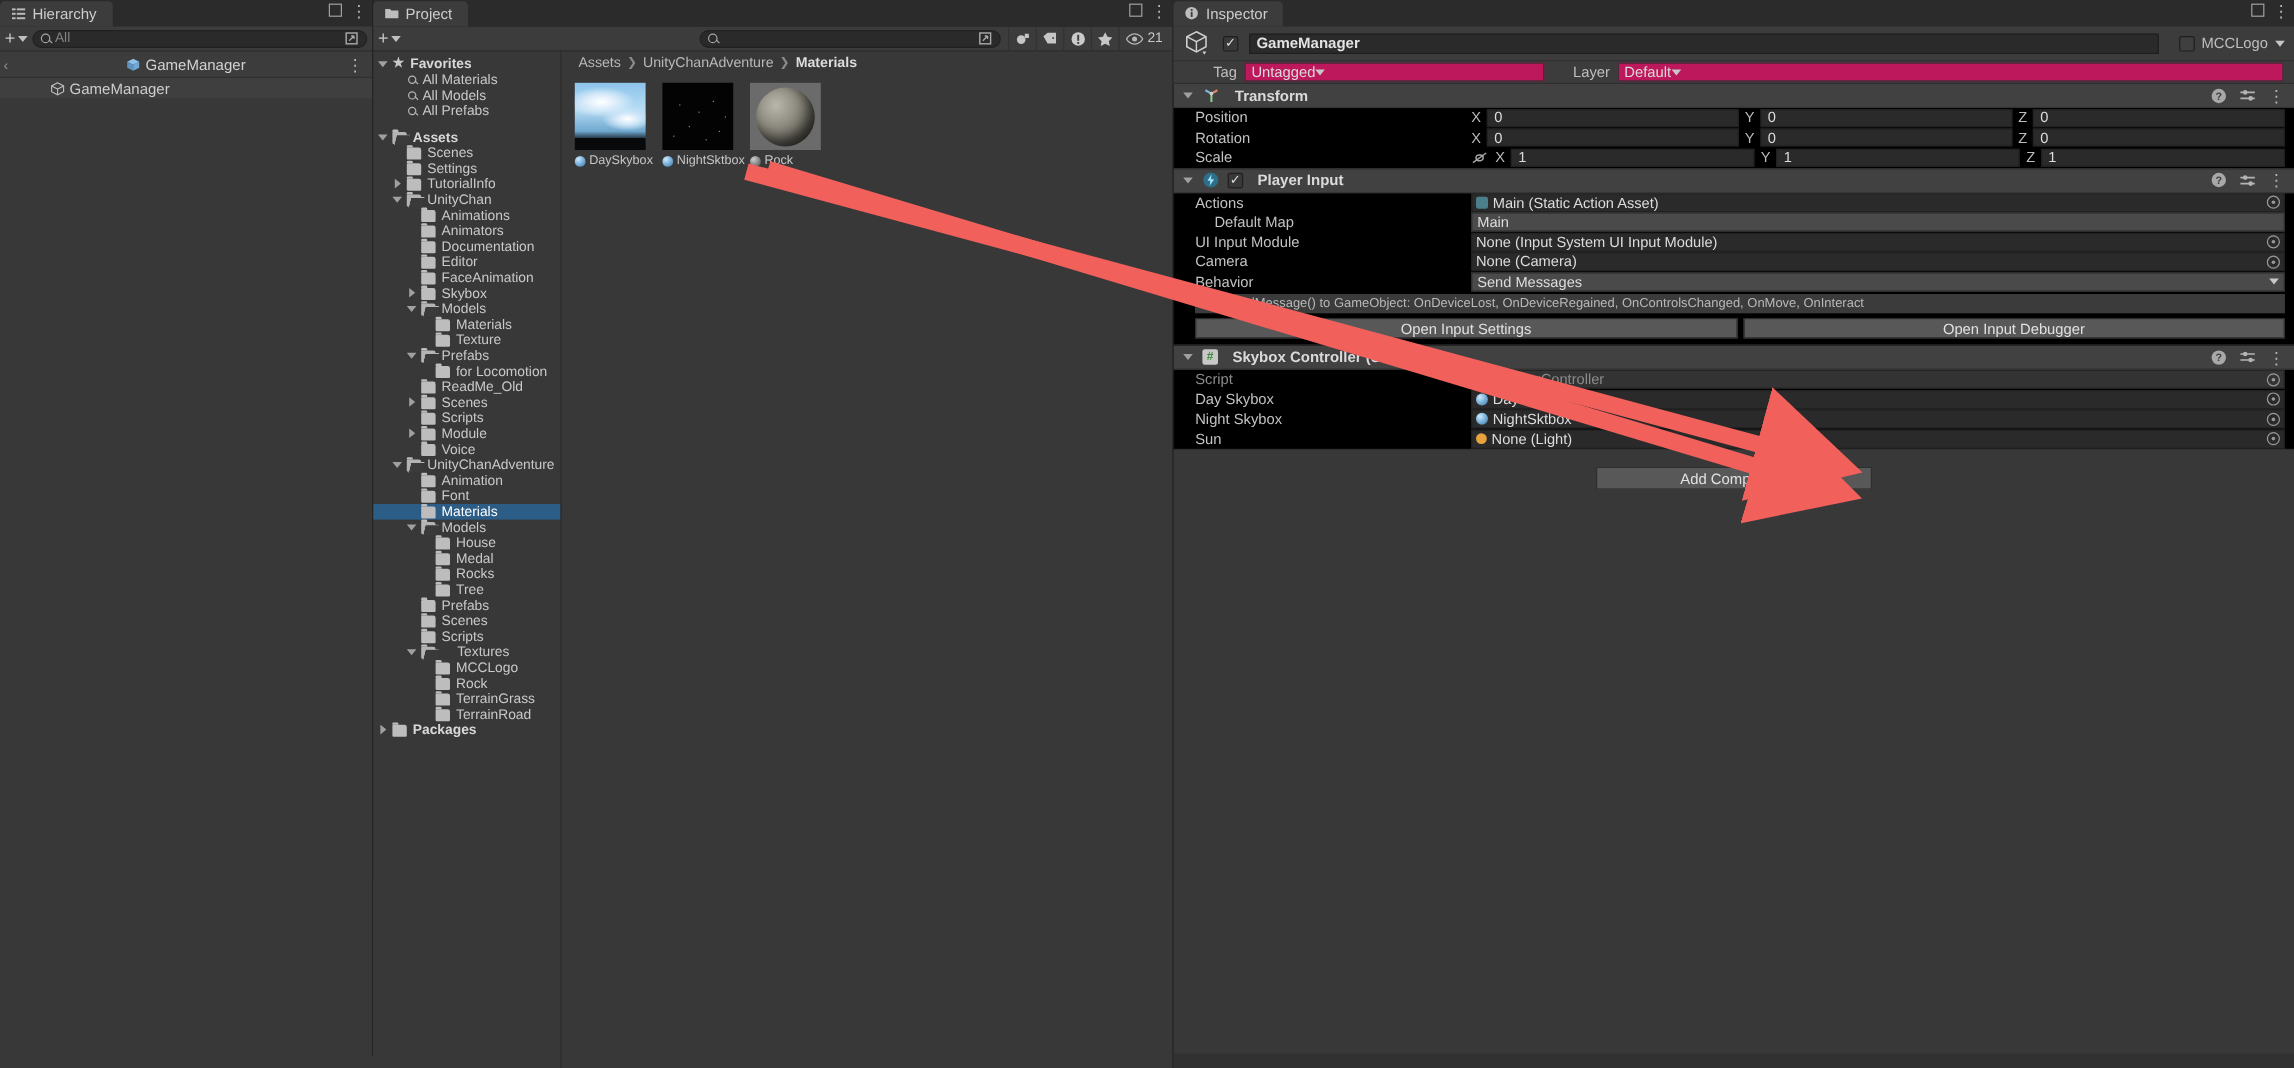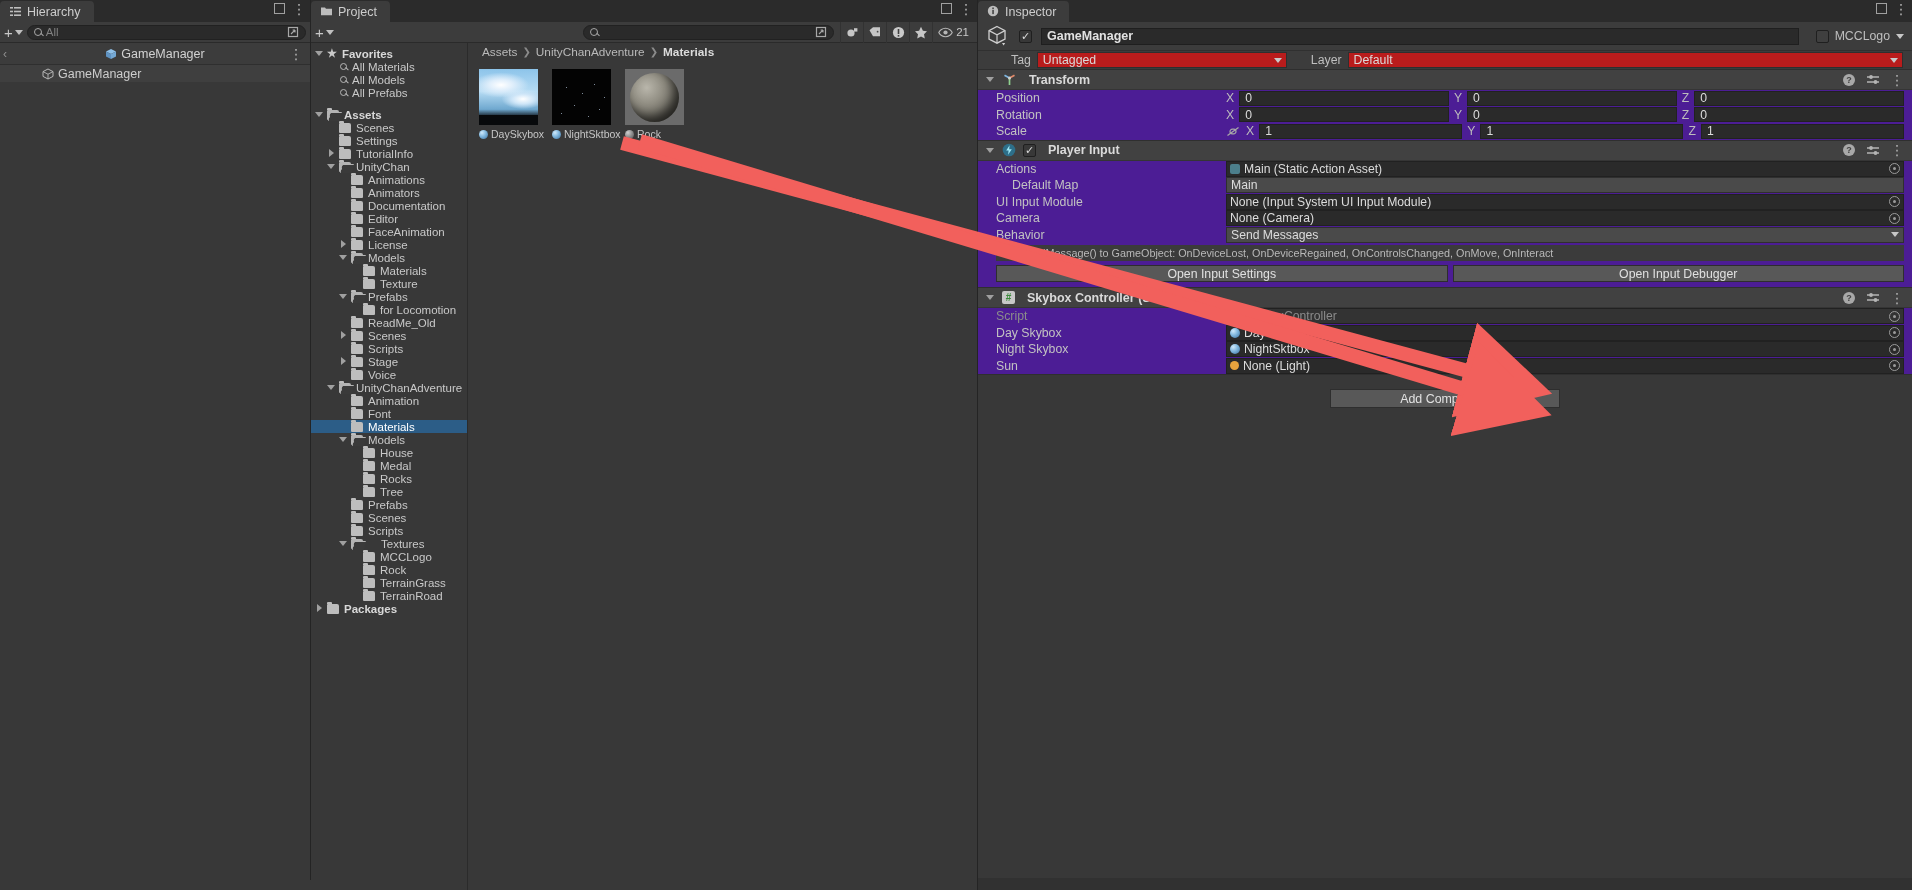--- a/index.html
+++ b/index.html
@@ -214,28 +214,28 @@
     font-weight: bold;
   }
   .statwrap { display:flex;align-items:center;gap:6px;padding: 0 8px 0 8px;}
   .chk-empty { width:13px;height:13px;background:#3f3f3f;border:1px solid #1f1f1f;border-radius:2px;flex:none; }
   .tagrow {
     height: 19px; display:flex;align-items:center;gap:6px; background:#3c3c3c;
     padding: 0 5px 0 33px; border-bottom: 1px solid #2e2e2e;
   }
   .lbl { font-size: 12.3px; color: #bfbfbf; }
   .dropdown {
-    height: 16px; background:#b91c1c; border:1px solid #2f2f2f; display:flex;
-    align-items:center; justify-content: space-between; padding: 0 4px 0 5px;
+    height: 16px; background:#be185d; border:1px solid #2f2f2f; display:flex;
+    align-items:center; padding: 0 4px 0 5px;
     font-size: 12.3px; color: #dadada;
   }
   .dd-arrow { width:0;height:0;border-left:4px solid transparent;border-right:4px solid transparent;border-top:5px solid #c8c8c8; }
 
   .comp {
-    background: #4c1d95; border-bottom: 1px solid #2f2f2f;
+    background: #000000; border-bottom: 1px solid #2f2f2f;
   }
   .comp-hdr {
     height: 20px; background: #414141; display: flex; align-items: center; gap: 7px;
     padding-left: 8px; border-bottom: 1px solid #353535; position: relative;
   }
   .comp-title { font-size: 12.5px; font-weight: bold; color: #dadada; margin-left: 5px;}
   .comp-tools {
     position: absolute; right: 8px; display:flex;align-items:center;gap: 11px;
   }
   .q-ico {
@@ -506,21 +506,21 @@
             <span style="margin-left: 2px;">Editor</span>
           </div>
           <div class="t-row" style="padding-left: 28px;">
             <span class="tw"></span>
             <span class="folder"></span>
             <span style="margin-left: 2px;">FaceAnimation</span>
           </div>
           <div class="t-row" style="padding-left: 28px;">
             <span class="tw rt"></span>
             <span class="folder"></span>
-            <span style="margin-left: 2px;">License</span>
+            <span style="margin-left: 2px;">Skybox</span>
           </div>
           <div class="t-row" style="padding-left: 28px;">
             <span class="tw dn"></span>
             <span class="folder open"></span>
             <span style="margin-left: 2px;">Models</span>
           </div>
           <div class="t-row" style="padding-left: 40px;">
             <span class="tw"></span>
             <span class="folder"></span>
             <span style="margin-left: 2px;">Materials</span>
@@ -551,21 +551,21 @@
             <span style="margin-left: 2px;">Scenes</span>
           </div>
           <div class="t-row" style="padding-left: 28px;">
             <span class="tw"></span>
             <span class="folder"></span>
             <span style="margin-left: 2px;">Scripts</span>
           </div>
           <div class="t-row" style="padding-left: 28px;">
             <span class="tw rt"></span>
             <span class="folder"></span>
-            <span style="margin-left: 2px;">Stage</span>
+            <span style="margin-left: 2px;">Module</span>
           </div>
           <div class="t-row" style="padding-left: 28px;">
             <span class="tw"></span>
             <span class="folder"></span>
             <span style="margin-left: 2px;">Voice</span>
           </div>
           <div class="t-row" style="padding-left: 16px;">
             <span class="tw dn"></span>
             <span class="folder open"></span>
             <span style="margin-left: 2px;">UnityChanAdventure</span>

